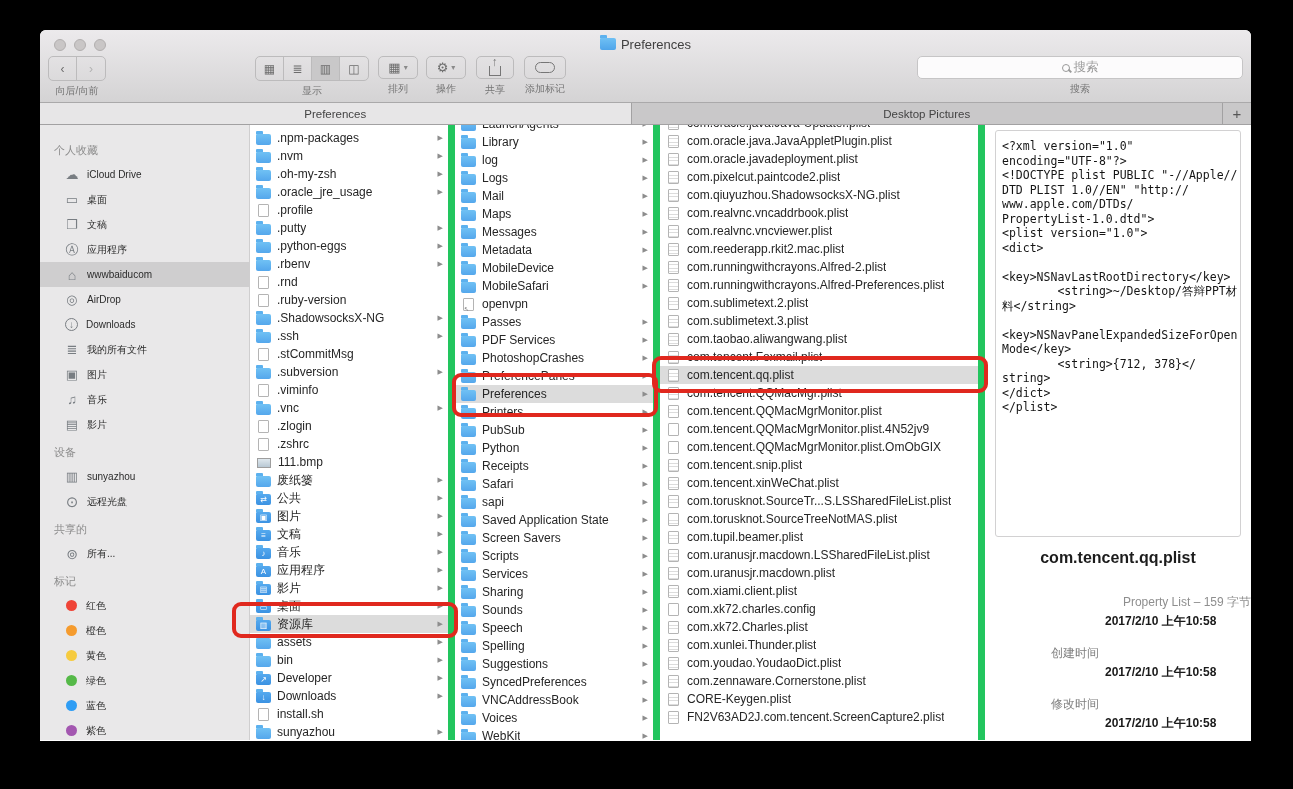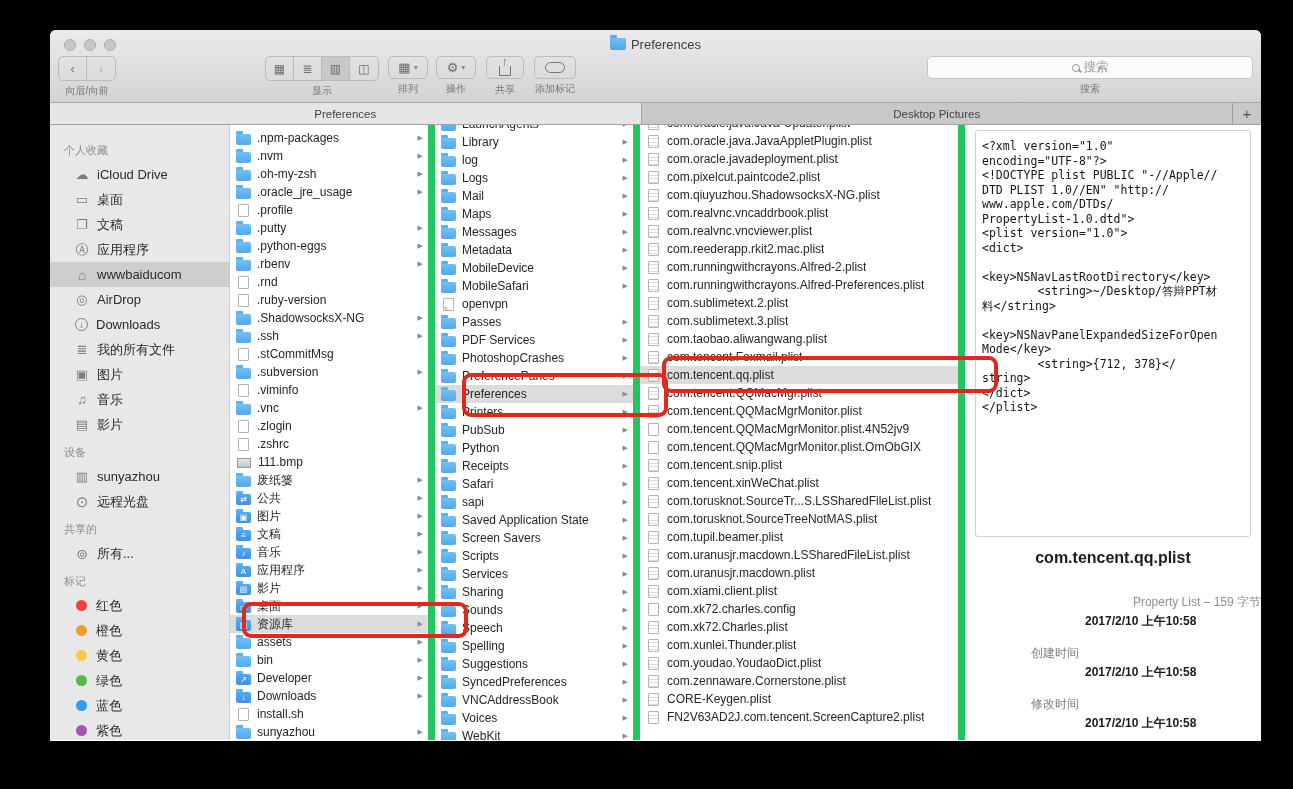--- a/index.html
+++ b/index.html
@@ -1,18 +1,18 @@
 <!DOCTYPE html>
 <html style="--annotation-red: #e0281e; --folder-blue: #57a9ec; --selection-gray: #dcdcdc; --link-blue: #2d74da; --tag-red: #ef4437; --tag-orange: #f59b2e; --tag-yellow: #f6cb3f; --tag-green: #55b948; --tag-blue: #2f9df4; --tag-purple: #a357b0;"><head>
 <meta charset="utf-8">
 <style>
   * { margin:0; padding:0; box-sizing:border-box; }
   html,body { width:1293px; height:789px; background:#000; font-family:"Liberation Sans", sans-serif; overflow:hidden; }
 
-  .window { position:absolute; left:50px; top:30px; width:1211px; height:711px; background:#fff; border-radius:6px 6px 0 0; overflow:hidden; }
+  .window { position:absolute; left:40px; top:30px; width:1211px; height:711px; background:#fff; border-radius:6px 6px 0 0; overflow:hidden; }
 
   
   .chrome { position:relative; height:73px; background:linear-gradient(#eceaec,#d4d3d4); border-bottom:1px solid #aaa9aa; }
   .traffic { position:absolute; top:9px; left:14px; display:flex; gap:8px; }
   .traffic span { width:12px; height:12px; border-radius:50%; background:#c9c6c6; border:1px solid #b2afaf; }
   .wintitle { position:absolute; top:7px; left:0; right:0; text-align:center; font-size:13px; color:#404040; }
   .wintitle .minifolder { display:inline-block; width:16px; height:12px; background:linear-gradient(#6fc0f4,#4fa5ea); border-radius:1px 2px 2px 2px; position:relative; top:1px; margin-right:5px; }
   .wintitle .minifolder::before { content:""; position:absolute; top:-3px; left:0; width:7px; height:3px; background:#5cb1ee; border-radius:1px 1px 0 0; }
 
   .tool { position:absolute; top:26px; text-align:center; color:#6e6e6e; }
@@ -37,23 +37,23 @@
   
   .tabbar { display:flex; height:22px; background:#c9c8c9; border-bottom:1px solid #a2a1a2; }
   .tab { flex:1; display:flex; align-items:center; justify-content:center; font-size:11.5px; color:#434343; background:#c9c8c9; border-right:1px solid #a2a1a2; }
   .tab.selected { background:#e7e6e7; }
   .tab-plus { width:28px; display:flex; align-items:center; justify-content:center; font-size:15px; color:#555; }
 
   
   .content { position:relative; display:flex; height:615px; background:#fff; overflow:hidden; }
 
   
-  .sidebar { width:180px; background:#e9e8e9; border-right:1px solid #cfcecf; padding-top:10px; overflow:hidden; flex:none; }
+  .sidebar { width:210px; background:#e9e8e9; border-right:1px solid #cfcecf; padding-top:10px; overflow:hidden; flex:none; }
   .shead { font-size:11px; color:#8b8b8b; padding-left:14px; margin:8px 0 4px; }
-  .srow { display:flex; align-items:center; height:25px; padding-left:24px; font-size:13px; color:#2b2b2b; }
+  .srow { display:flex; align-items:center; height:25px; padding-left:24px; font-size:10px; color:#2b2b2b; }
   .srow.selected { background:#cfcecf; }
   .sicon { width:16px; height:16px; margin-right:7px; flex:none; display:flex; align-items:center; justify-content:center; color:#787d82; font-size:13px; }
   .icon-icloud .sicon::before { content:"☁"; }
   .icon-desktop .sicon::before { content:"▭"; }
   .icon-documents .sicon::before { content:"❐"; }
   .icon-applications .sicon::before { content:"Ⓐ"; }
   .icon-home .sicon::before { content:"⌂"; font-size:14px; }
   .icon-airdrop .sicon::before { content:"◎"; }
   .icon-downloads-circle .sicon::before { content:"↓"; font-size:10px; }
   .icon-downloads-circle .sicon { border:1.5px solid #787d82; border-radius:50%; width:13px; height:13px; margin-left:1px; margin-right:8px; }

